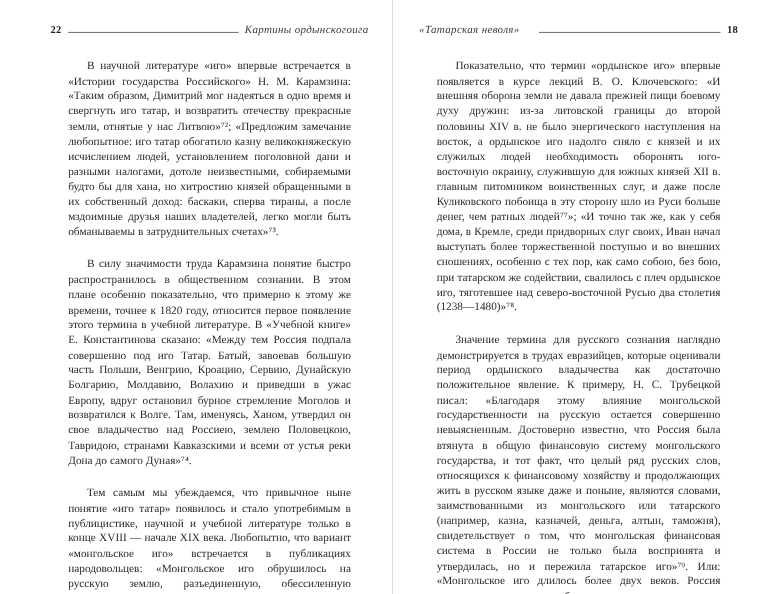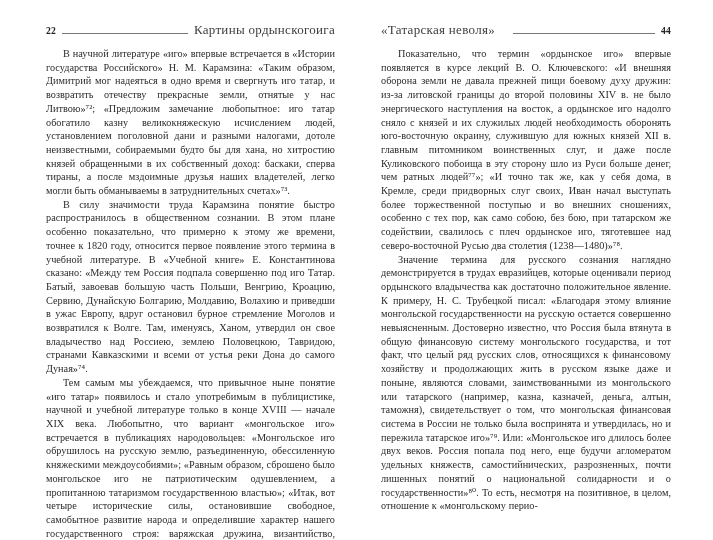--- a/index.html
+++ b/index.html
@@ -48,22 +48,23 @@
     color: #3a3a3a;
     white-space: nowrap;
   }
   .runhead .folio {
     font-size: 9.6px;
     font-weight: 700;
     color: #222;
     letter-spacing: 0.2px;
   }
   .runhead .title {
-    font-size: 13px;
+    font-size: 10px;
     color: #3d3d3d;
+    font-style: italic;
   }
   .runhead .rule {
     flex: 1 1 auto;
     height: 0;
     border-bottom: 1px solid #777;
     margin: 0 6px 2px 6px;
     min-width: 10px;
   }
   .runhead.left .folio { margin-right: 0; }
   .runhead.right .title { margin-right: 12px; }
@@ -72,21 +73,21 @@
   .col {
     font-size: 10.25px;
     line-height: 13.7px;
     text-align: justify;
     text-justify: inter-word;
     word-spacing: 0.15px;
     -webkit-hyphens: manual;
     hyphens: manual;
   }
   .col p {
-    margin: 0;
+    margin: 16px;
     text-indent: 17px;
   }
   .col p.cont {
     text-indent: 0;
   }
   .page-left .col { width: 289px; }
   .page-right .col { width: 290px; }
 </style>
 </head>
 <body>
@@ -107,21 +108,21 @@
       <p>Тем самым мы убеждаемся, что привычное ныне понятие «иго татар» появилось и стало употребимым в публицистике, научной и учебной литературе только в конце XVIII — начале XIX века. Любопытно, что вариант «монгольское иго» встречается в публикациях народовольцев: «Монгольское иго обрушилось на русскую землю, разъединенную, обессиленную княжескими междоусобиями»; «Равным образом, сброшено было монгольское иго не патриотическим одушевлением, а пропитанною татаризмом государственною властью»; «Итак, вот четыре исторические силы, остановившие свободное, самобытное развитие народа и определившие характер нашего государственного строя: варяжская дружина, византийство, монгольское иго и немецкий бюрократизм»⁷⁵.</p>
 
     </div>
   </div>
 
   <div class="page page-right">
 
     <div class="runhead right">
       <span class="title">«Татарская неволя»</span>
       <span class="rule"></span>
-      <span class="folio">44</span>
+      <span class="folio">18</span>
     </div>
 
     <div class="col">
       <p>Показательно, что термин «ордынское иго» впервые появляется в курсе лекций В. О. Ключевского: «И внешняя оборона земли не давала прежней пищи боевому духу дружин: из-за литовской границы до второй половины XIV в. не было энергического наступления на восток, а ордынское иго надолго сняло с князей и их служилых людей необходимость оборонять юго-восточную окраину, служившую для южных князей XII в. главным питомником воинственных слуг, и даже после Куликовского побоища в эту сторону шло из Руси больше денег, чем ратных людей⁷⁷»; «И точно так же, как у себя дома, в Кремле, среди придворных слуг своих, Иван начал выступать более торжественной поступью и во внешних сношениях, особенно с тех пор, как само собою, без бою, при татарском же содействии, свалилось с плеч ордынское иго, тяготевшее над северо-восточной Русью два столетия (1238—1480)»⁷⁸.</p>
       <p>Значение термина для русского сознания наглядно демонстрируется в трудах евразийцев, которые оценивали период ордынского владычества как достаточно положительное явление. К примеру, Н. С. Трубецкой писал: «Благодаря этому влияние монгольской государственности на русскую остается совершенно невыясненным. Достоверно известно, что Россия была втянута в общую финансовую систему монгольского государства, и тот факт, что целый ряд русских слов, относящихся к финансовому хозяйству и продолжающих жить в русском языке даже и поныне, являются словами, заимствованными из монгольского или татарского (например, казна, казначей, деньга, алтын, таможня), свидетельствует о том, что монгольская финансовая система в России не только была воспринята и утвердилась, но и пережила татарское иго»⁷⁹. Или: «Монгольское иго длилось более двух веков. Россия попала под него, еще будучи агломератом удельных княжеств, самостийнических, разрозненных, почти лишенных понятий о национальной солидарности и о государственности»⁸⁰. То есть, несмотря на позитивное, в целом, отношение к «монгольскому перио-</p>
     </div>
   </div>
 
 </div>
 

